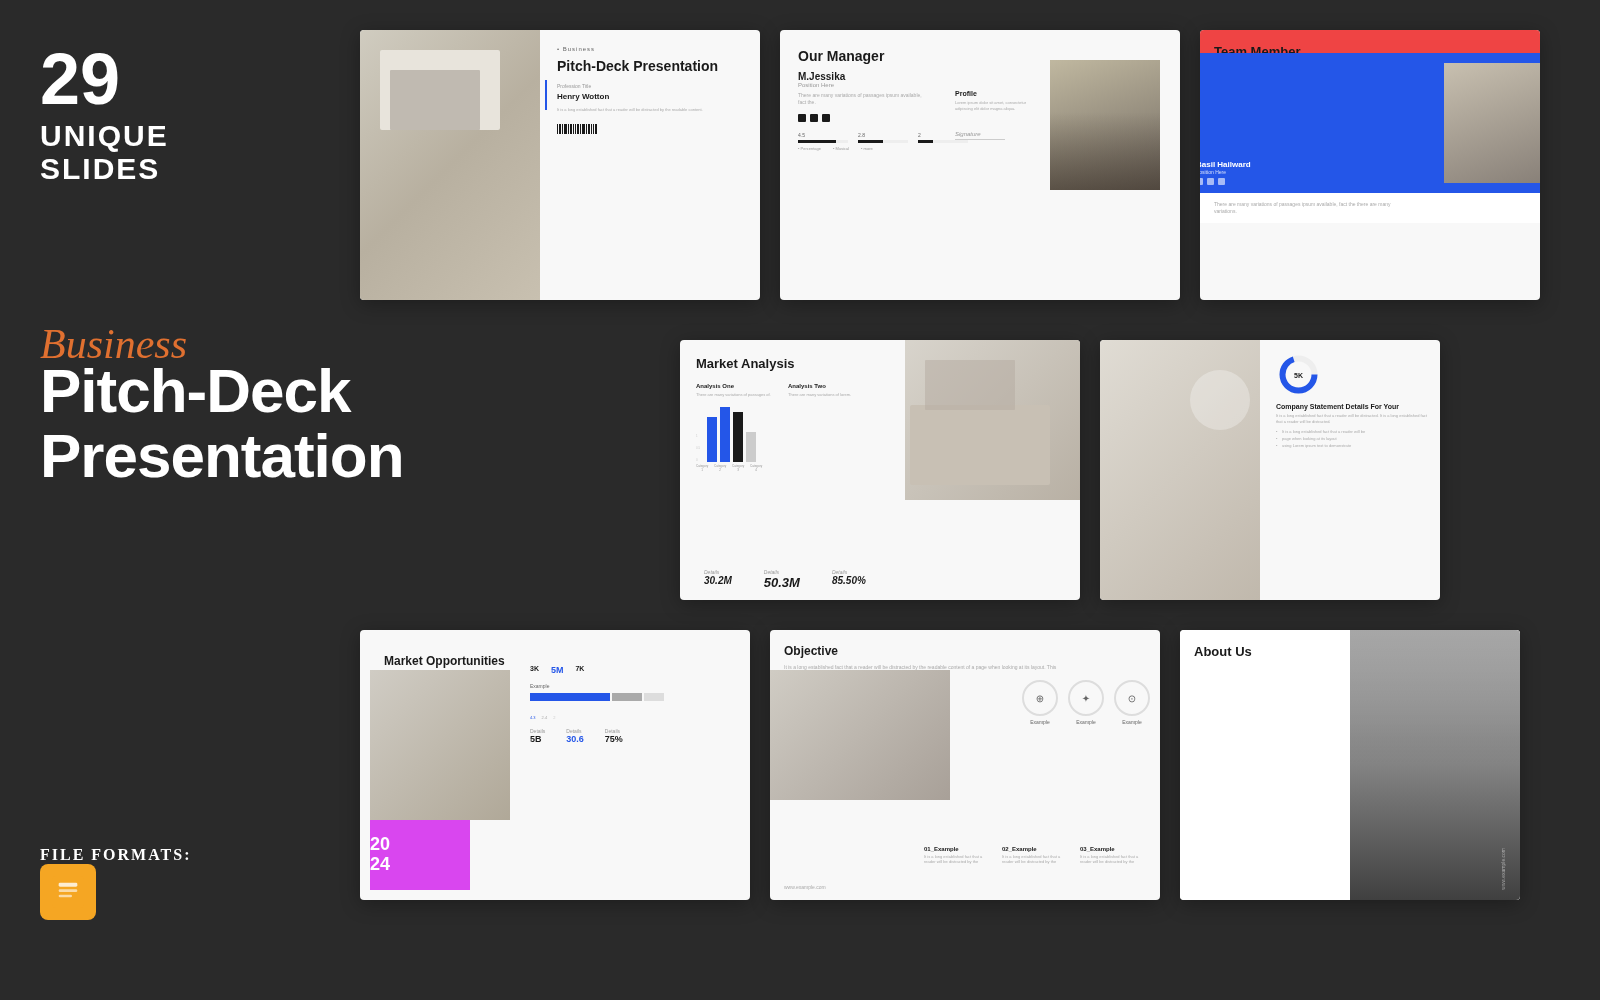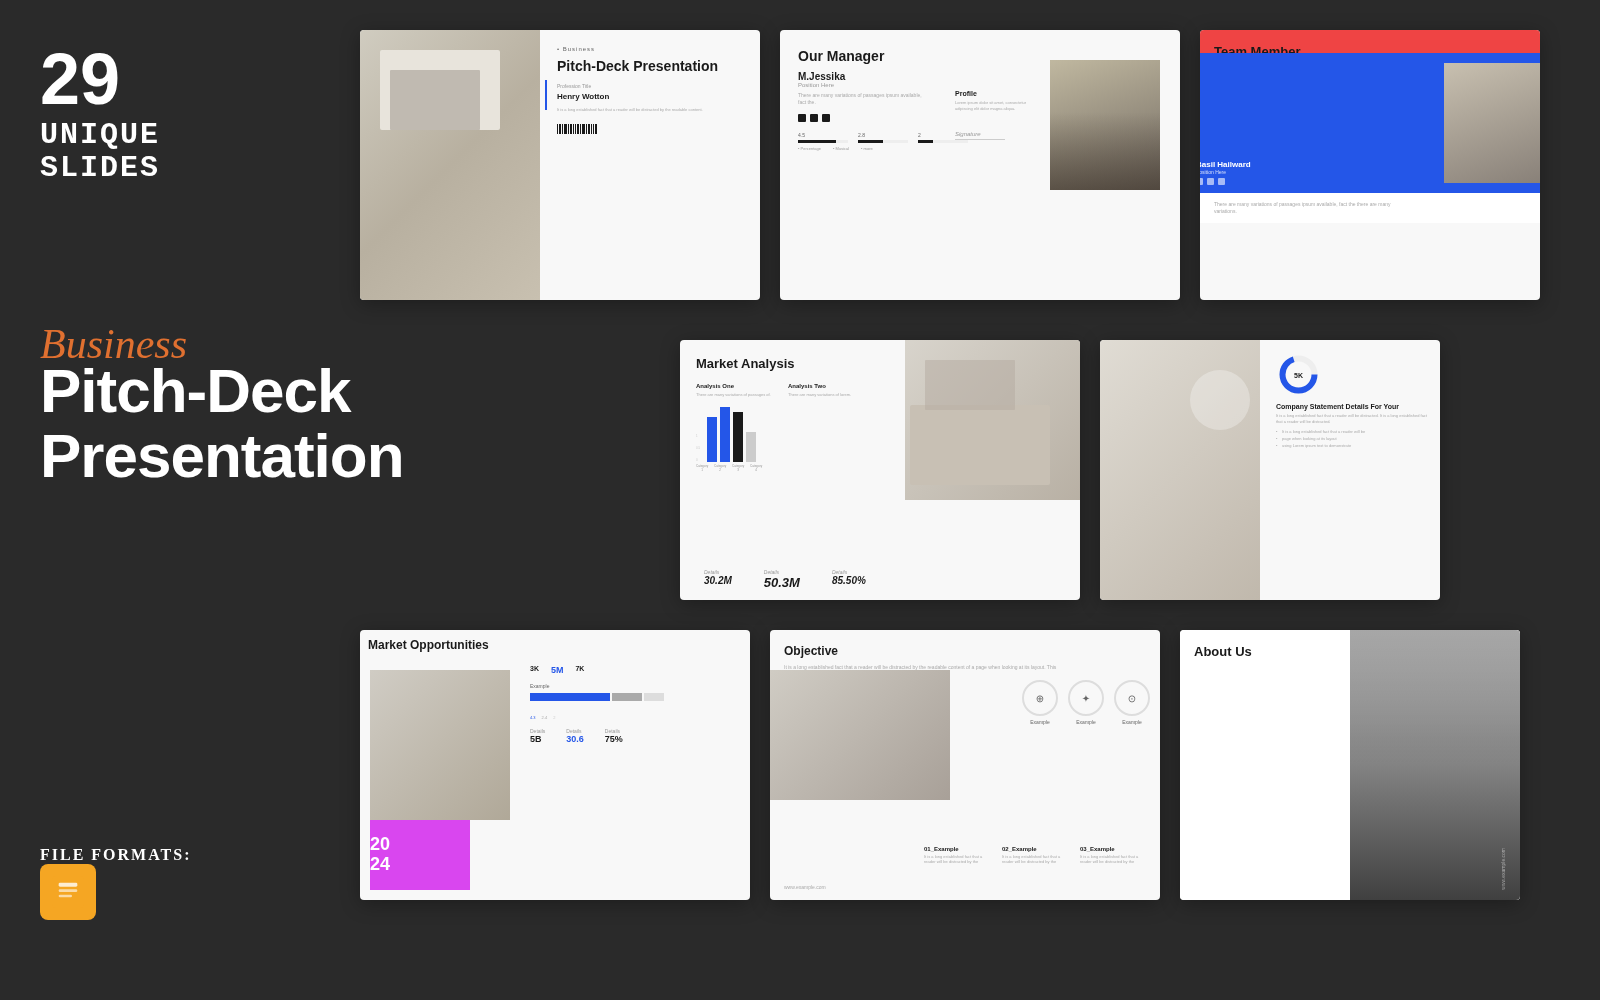--- a/index.html
+++ b/index.html
@@ -26,21 +26,20 @@
       line-height: 1.1;
     }
     .unique-slides .num {
       font-size: 72px;
       display: block;
     }
     .unique-slides .text {
       font-size: 30px;
       letter-spacing: 2px;
       display: block;
-      font-family: Liberation Mono, monospace;
     }
 
     .title-area {
       position: absolute;
       left: 40px;
       top: 320px;
       width: 340px;
     }
     .title-business {
       font-family: 'Georgia', serif;
@@ -478,21 +477,21 @@
       position: relative;
     }
     .obj-bullet::before {
       content: '•';
       position: absolute;
       left: 0;
     }
 
     
     .opp-content {
-      padding: 8px;
+      padding: 24px;
       height: 100%;
       position: relative;
     }
     .opp-title {
       font-size: 12px;
       font-weight: 700;
       color: #1a1a1a;
       margin-bottom: 10px;
     }
     .opp-photo {

